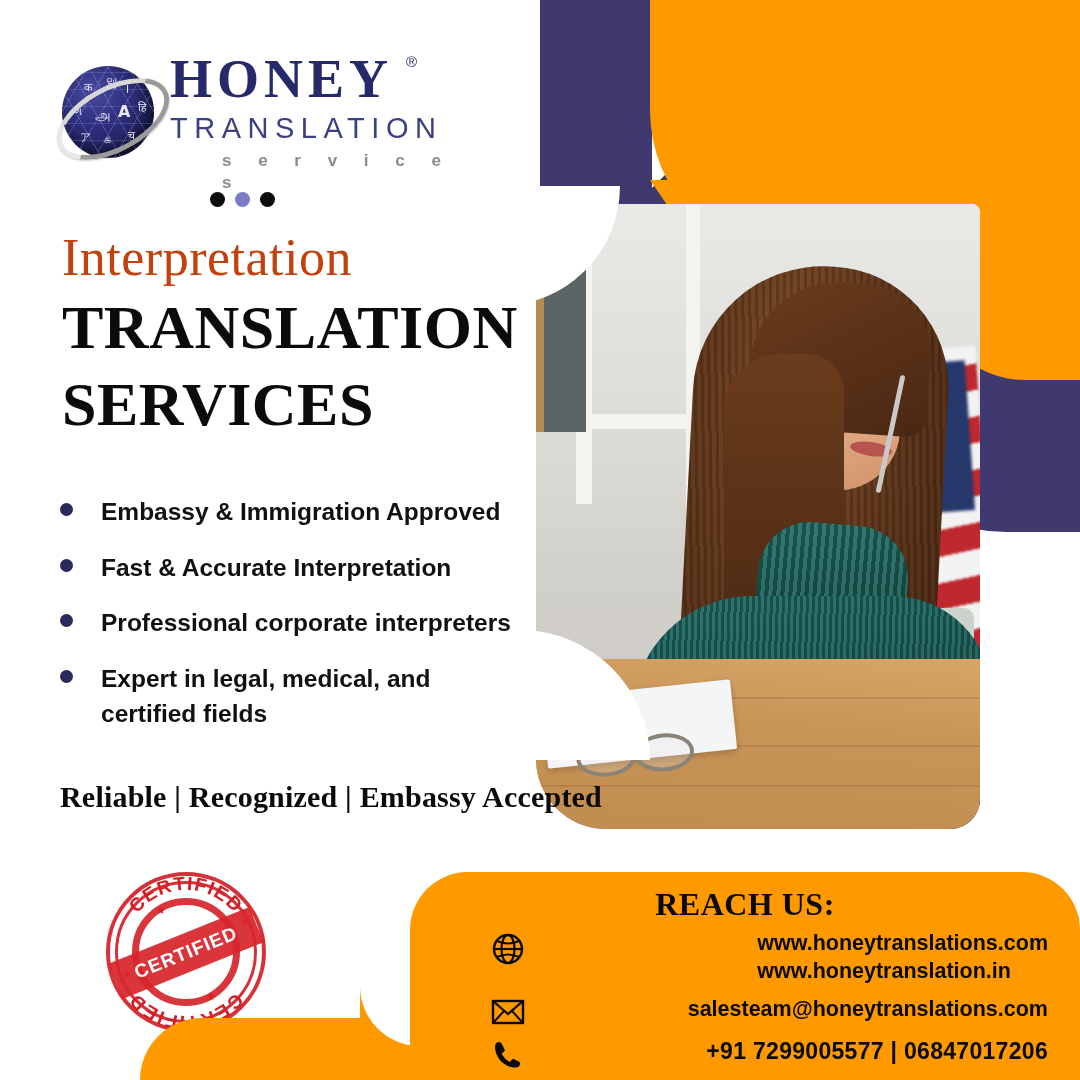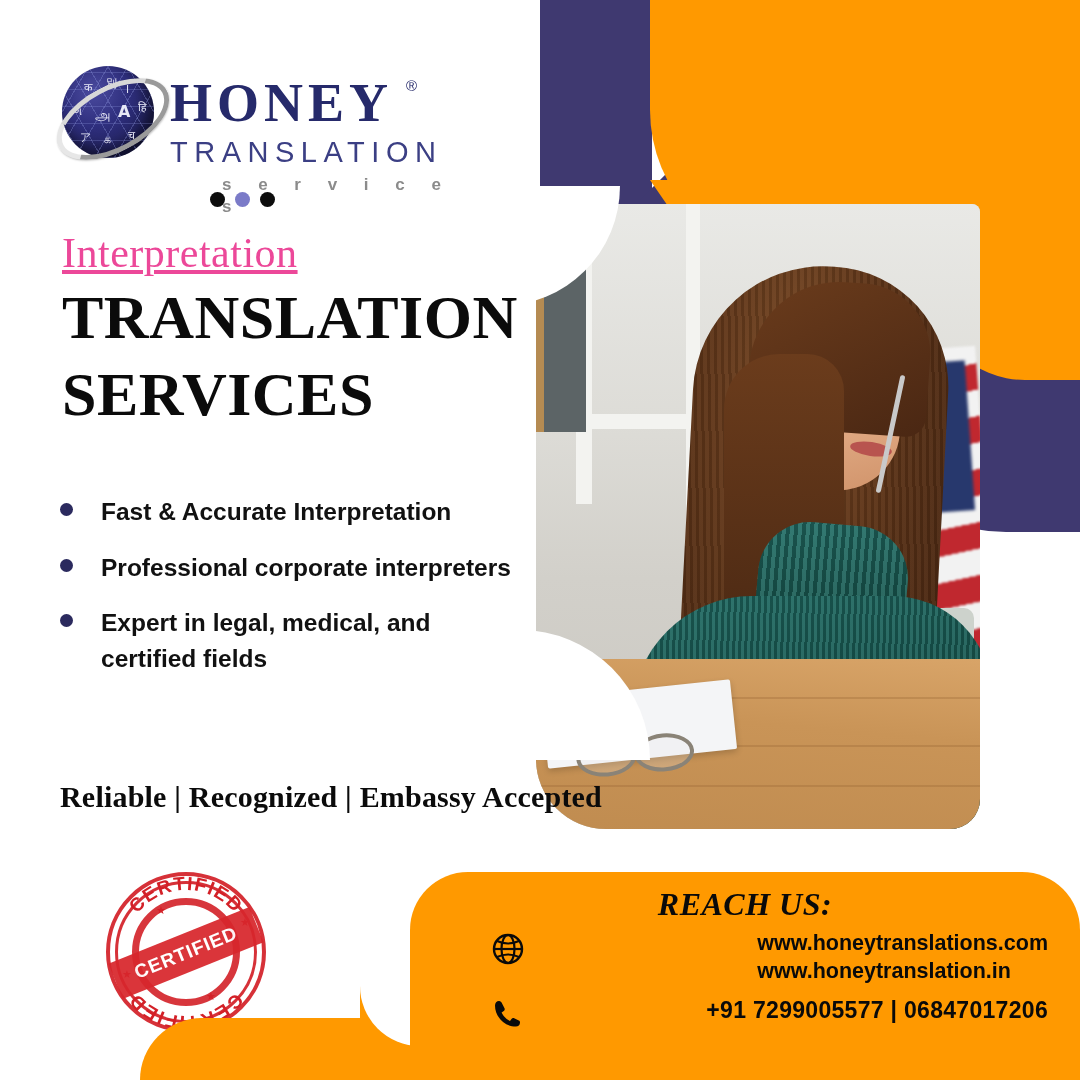--- a/index.html
+++ b/index.html
@@ -216,21 +216,21 @@
     position:absolute;left:-4px;top:26px;width:112px;height:56px;
     border:5px solid #9a9a9a;border-radius:50%;
     transform:rotate(-28deg);
     border-top-color:#d8d8d8;border-left-color:rgba(160,160,160,.25);
     box-shadow:0 1px 2px rgba(0,0,0,.25);
   }
   .brand{position:absolute;left:118px;top:6px;}
   .brand .honey{
     font-family:"Liberation Serif", serif;
     font-weight:700;letter-spacing:5px;font-size:54px;color:#262a6b;line-height:1;
-    position:relative;display:inline-block;margin-top:24px;
+    position:relative;display:inline-block;
   }
   .brand .reg{
     position:absolute;right:-24px;top:2px;font-size:15px;font-weight:400;letter-spacing:0;
     font-family:"Liberation Sans",sans-serif;color:#262a6b;
   }
   .brand .translation{
     font-family:"Liberation Sans", sans-serif;
     font-weight:400;letter-spacing:6.5px;font-size:29px;color:#3b3f84;line-height:1.25;
     margin-top:4px;
   }
@@ -242,21 +242,21 @@
   .dots{position:absolute;left:210px;top:192px;display:flex;gap:10px;}
   .dot{width:15px;height:15px;border-radius:50%;}
   .dot.d1{background:#0d0d0d;}
   .dot.d2{background:#7B7BC8;}
   .dot.d3{background:#0d0d0d;}
 
   
   .headline{position:absolute;left:62px;top:232px;width:470px;}
   .headline .script{
     font-family:"Liberation Serif", serif;
-    font-weight:400;font-size:42px;color:#ec4899;line-height:1;letter-spacing:.5px;text-decoration:underline;
+    font-weight:400;font-size:52px;color:#c2410c;line-height:1;letter-spacing:.5px;
   }
   .headline .big{
     font-family:"Liberation Serif", serif;
     font-weight:700;font-size:62px;color:#0b0b0b;line-height:1.08;
     letter-spacing:.5px;margin-top:10px;
   }
 
   
   .bullets{position:absolute;left:52px;top:494px;width:500px;}
   .b-row{display:flex;align-items:flex-start;margin-bottom:20px;}
@@ -323,21 +323,21 @@
     position:absolute;left:360px;top:986px;width:90px;height:60px;
     background:#FF9900;
   }
   .contact-step-curve{
     position:absolute;left:360px;top:986px;width:72px;height:60px;
     background:#fff;border-bottom-left-radius:72px;
   }
   .reach{
     position:absolute;left:0;top:14px;width:100%;text-align:center;
     font-family:"Liberation Serif", serif;font-weight:700;
-    font-size:32px;color:#0a0a0a;letter-spacing:.5px;font-style:italic;
+    font-size:32px;color:#0a0a0a;letter-spacing:.5px;
   }
   .c-rows{position:absolute;left:78px;top:58px;width:560px;}
   .c-row{display:flex;align-items:flex-start;margin-bottom:11px;justify-content:space-between;}
   .c-ico{width:40px;flex:0 0 auto;display:flex;justify-content:center;padding-top:2px;}
   .c-val{
     font-family:"Liberation Sans", sans-serif;font-weight:700;
     font-size:21.5px;color:#0a0a0a;line-height:1.28;margin-left:10px;
   }
   .c-val.phone{font-size:23px;letter-spacing:.3px;}
 </style>
@@ -439,20 +439,24 @@
     <div class="dot d3"></div>
   </div>
 
   <div class="headline">
     <div class="script">Interpretation</div>
     <div class="big">TRANSLATION</div>
     <div class="big">SERVICES</div>
   </div>
 
   <div class="bullets">
+    <div class="b-row">
+      <div class="b-dot"></div>
+      <div class="b-text">Embassy &amp; Immigration Approved</div>
+    </div>
     <div class="b-row">
       <div class="b-dot"></div>
       <div class="b-text">Fast &amp; Accurate Interpretation</div>
     </div>
     <div class="b-row">
       <div class="b-dot"></div>
       <div class="b-text">Professional corporate interpreters</div>
     </div>
     <div class="b-row">
       <div class="b-dot"></div>
@@ -501,20 +505,30 @@
             <path d="M6 9 Q17 14 28 9" fill="none" stroke="#0a0a0a" stroke-width="2"></path>
             <path d="M6 25 Q17 20 28 25" fill="none" stroke="#0a0a0a" stroke-width="2"></path>
           </svg>
         </div>
         <div>
           <div class="c-val">www.honeytranslations.com</div>
           <div class="c-val">www.honeytranslation.in</div>
         </div>
       </div>
 
+      <div class="c-row">
+        <div class="c-ico">
+          <svg width="34" height="28" viewBox="0 0 34 28">
+            <rect x="2" y="3" width="30" height="22" fill="none" stroke="#0a0a0a" stroke-width="2.4"></rect>
+            <path d="M2 3 L17 16 L32 3" fill="none" stroke="#0a0a0a" stroke-width="2.2"></path>
+            <path d="M2 25 L13 13 M32 25 L21 13" fill="none" stroke="#0a0a0a" stroke-width="2"></path>
+          </svg>
+        </div>
+        <div class="c-val">salesteam@honeytranslations.com</div>
+      </div>
 
       <div class="c-row">
         <div class="c-ico">
           <svg width="32" height="32" viewBox="0 0 32 32">
             <path d="M7 3c-2.4 0-4 1.9-4 4.4 0 11.5 9.6 21.2 20.9 21.2 2.4 0 4.1-1.7 4.1-4.1 0-1-.4-1.6-1.2-2l-4.6-2.3c-1.1-.5-2.1-.2-2.7.7l-1.5 2.2c-3.6-1.8-6.7-5-8.4-8.6l2.2-1.5c.9-.6 1.2-1.6.7-2.7L10.2 5.7C9.8 4.6 8.7 3 7 3z" fill="#0a0a0a"></path>
           </svg>
         </div>
         <div class="c-val phone">+91 7299005577  |  06847017206</div>
       </div>
     </div>

